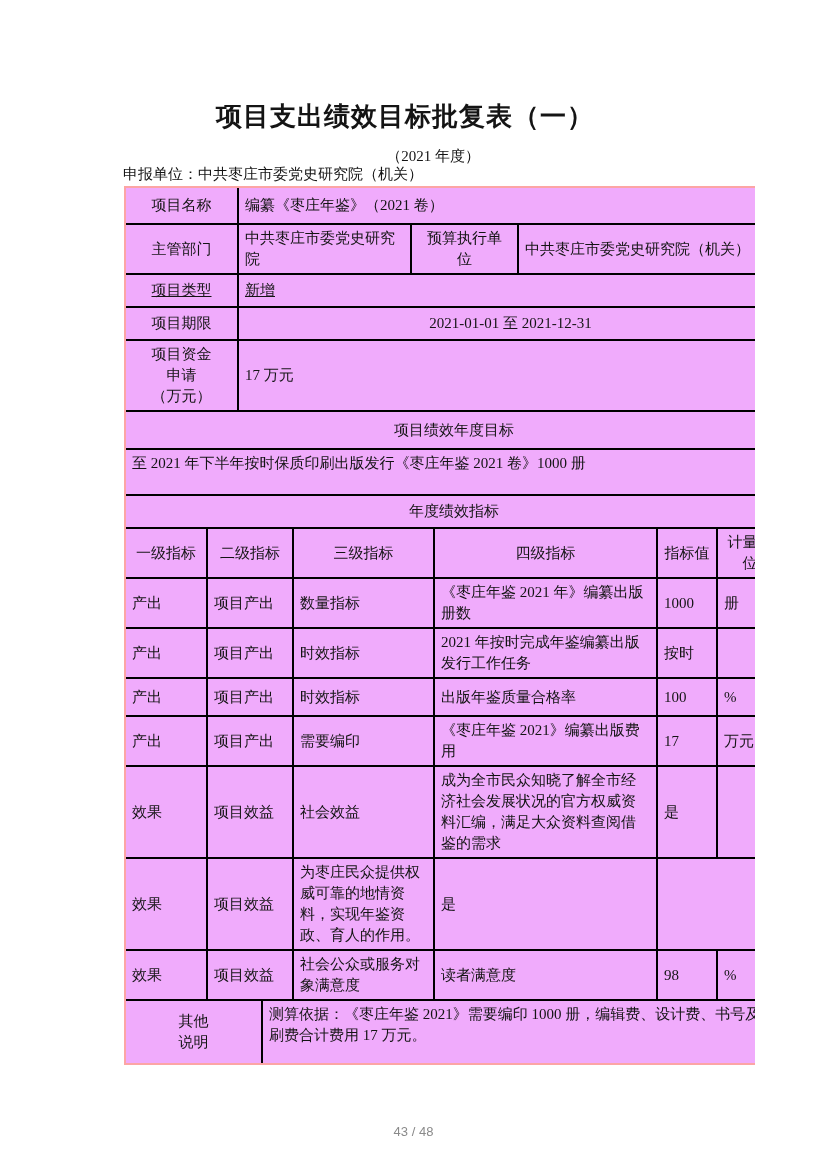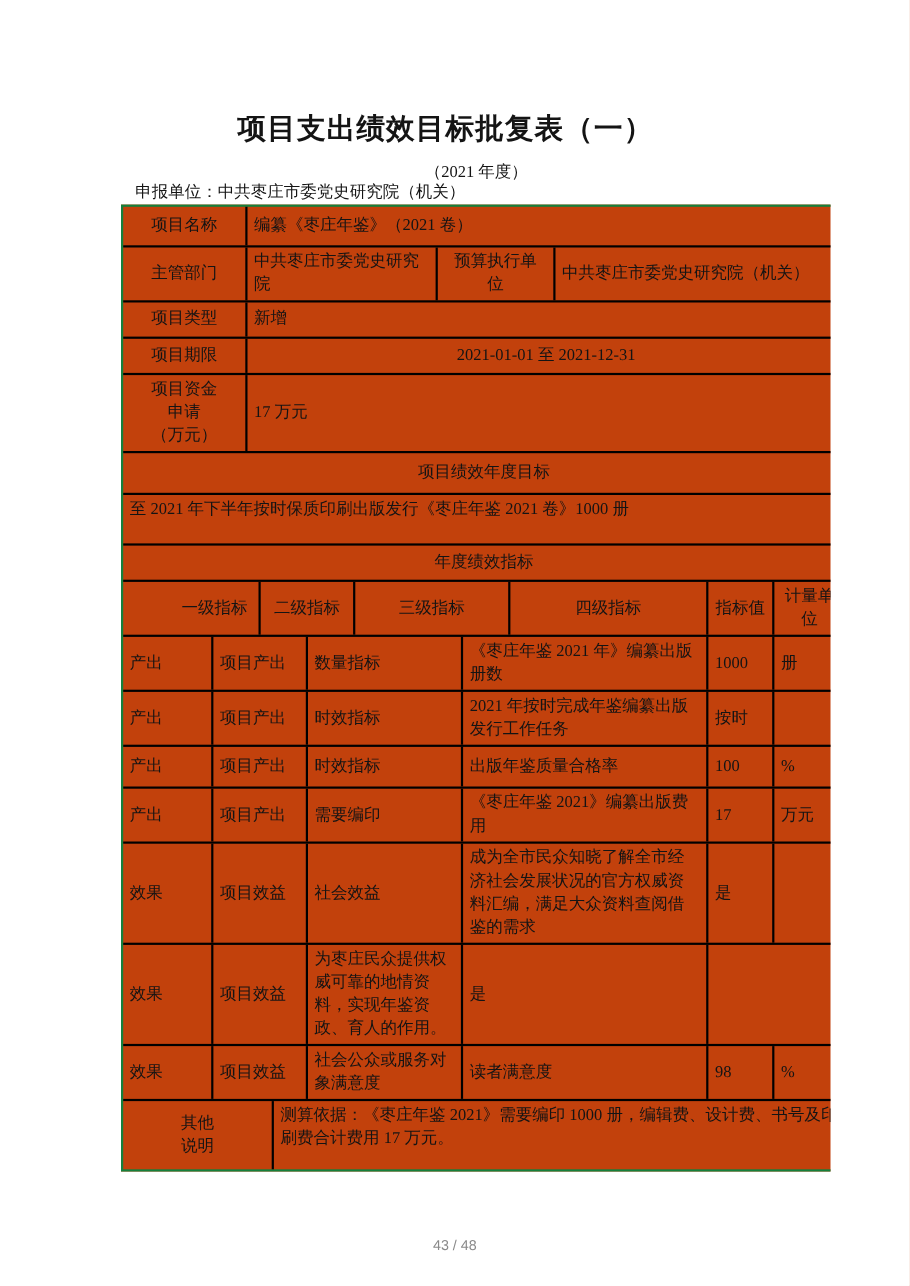--- a/index.html
+++ b/index.html
@@ -14,22 +14,22 @@
   }
   .doc-subtitle {
     position:absolute; top:147px; left:0; width:810px; text-align:center;
     font-size:15px;
     padding-left:28px;
   }
   .applicant {
     position:absolute; top:165px; left:123px; font-size:15px;
   }
   .tbl {
-    position:absolute; top:186px; left:110px; width:660px;
-    border:2px solid #15803d; box-sizing:border-box; background:#c2410c;
+    position:absolute; top:186px; left:124px; width:660px;
+    border:2px solid #fca5a5; box-sizing:border-box; background:#f0abfc;
   }
   .row { display:grid; border-bottom:2px solid #000; box-sizing:border-box; }
   .row:last-child { border-bottom:none; }
   .cell {
     border-right:2px solid #000; box-sizing:border-box;
     padding:3px 6px; font-size:15px; line-height:1.4;
     white-space:pre-line; display:flex; align-items:center;
     justify-content:flex-start; text-align:left;
   }
   .cell:last-child { border-right:none; }
@@ -37,27 +37,27 @@
   .cell.top { align-items:flex-start; }
 
   .g-info  { grid-template-columns:113px 1fr; }
   .g-dept  { grid-template-columns:113px 173px 107px 1fr; }
   .g-full  { grid-template-columns:1fr; }
   .g-ind   { grid-template-columns:82px 86px 141px 1fr 60px 64px; }
   .g-other { grid-template-columns:137px 1fr; }
 
   .h-name   { min-height:37px; }
   .h-dept   { min-height:47px; }
-  .h-type   { min-height:33px; }
+  .h-type   { min-height:33px;text-decoration:underline; }
   .h-period { min-height:33px; }
   .h-fund   { min-height:64px; }
   .h-goalhd { min-height:38px; }
   .h-goal   { min-height:46px; }
   .h-indhd  { min-height:33px; }
-  .h-cols   { min-height:45px;padding-left:43px; }
+  .h-cols   { min-height:45px; }
   .h-i1 { min-height:45px; }
   .h-i2 { min-height:45px; }
   .h-i3 { min-height:38px; }
   .h-i4 { min-height:33px; }
   .h-i5 { min-height:88px; }
   .h-i6 { min-height:66px; }
   .h-i7 { min-height:40px; }
   .h-other { min-height:62px; }
 
   .page-footer {

